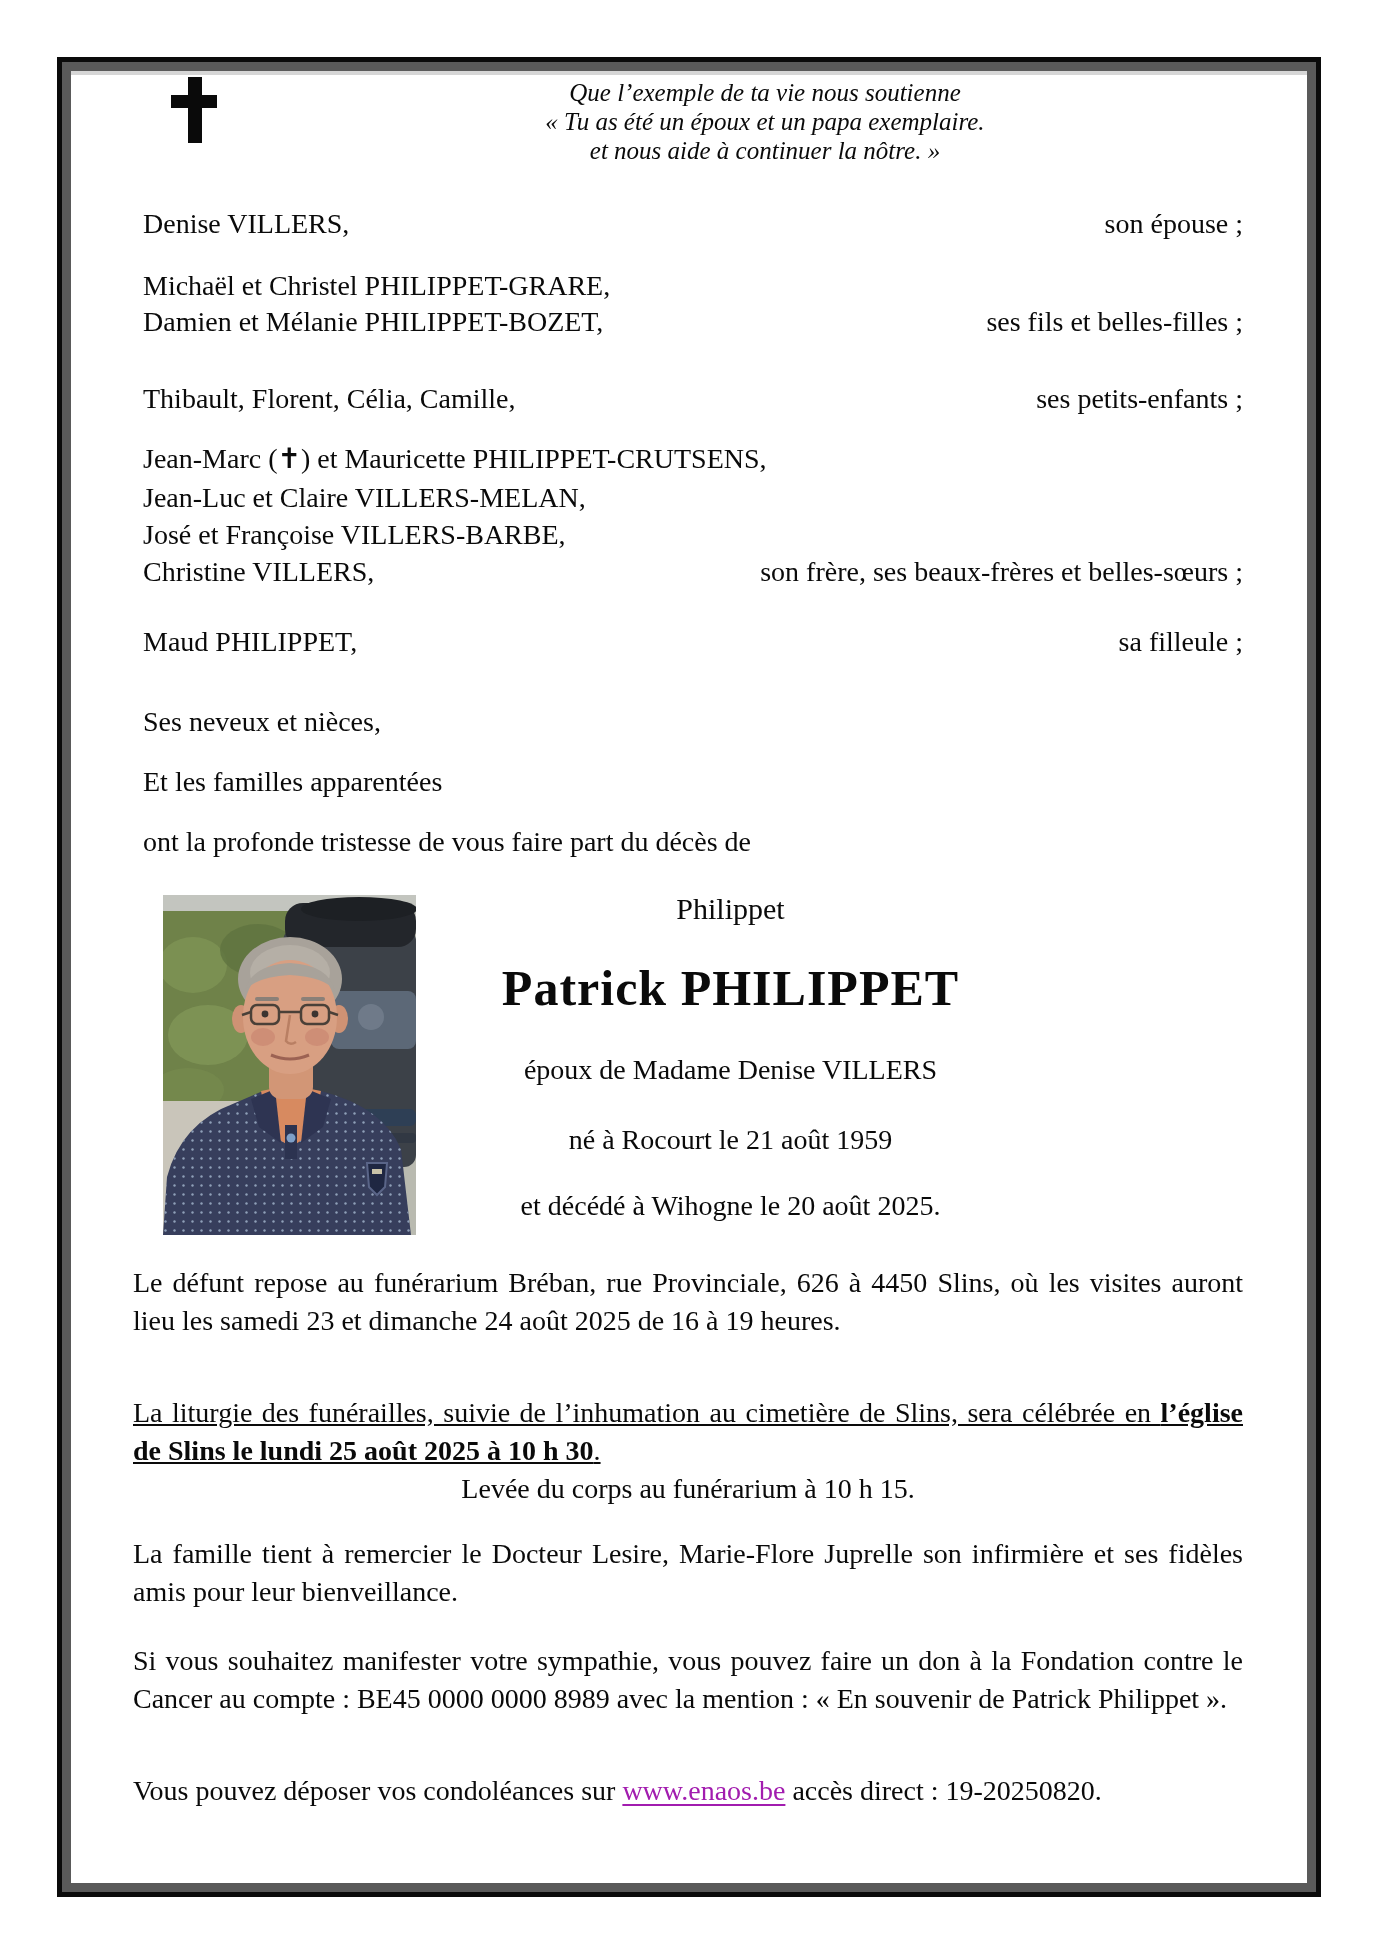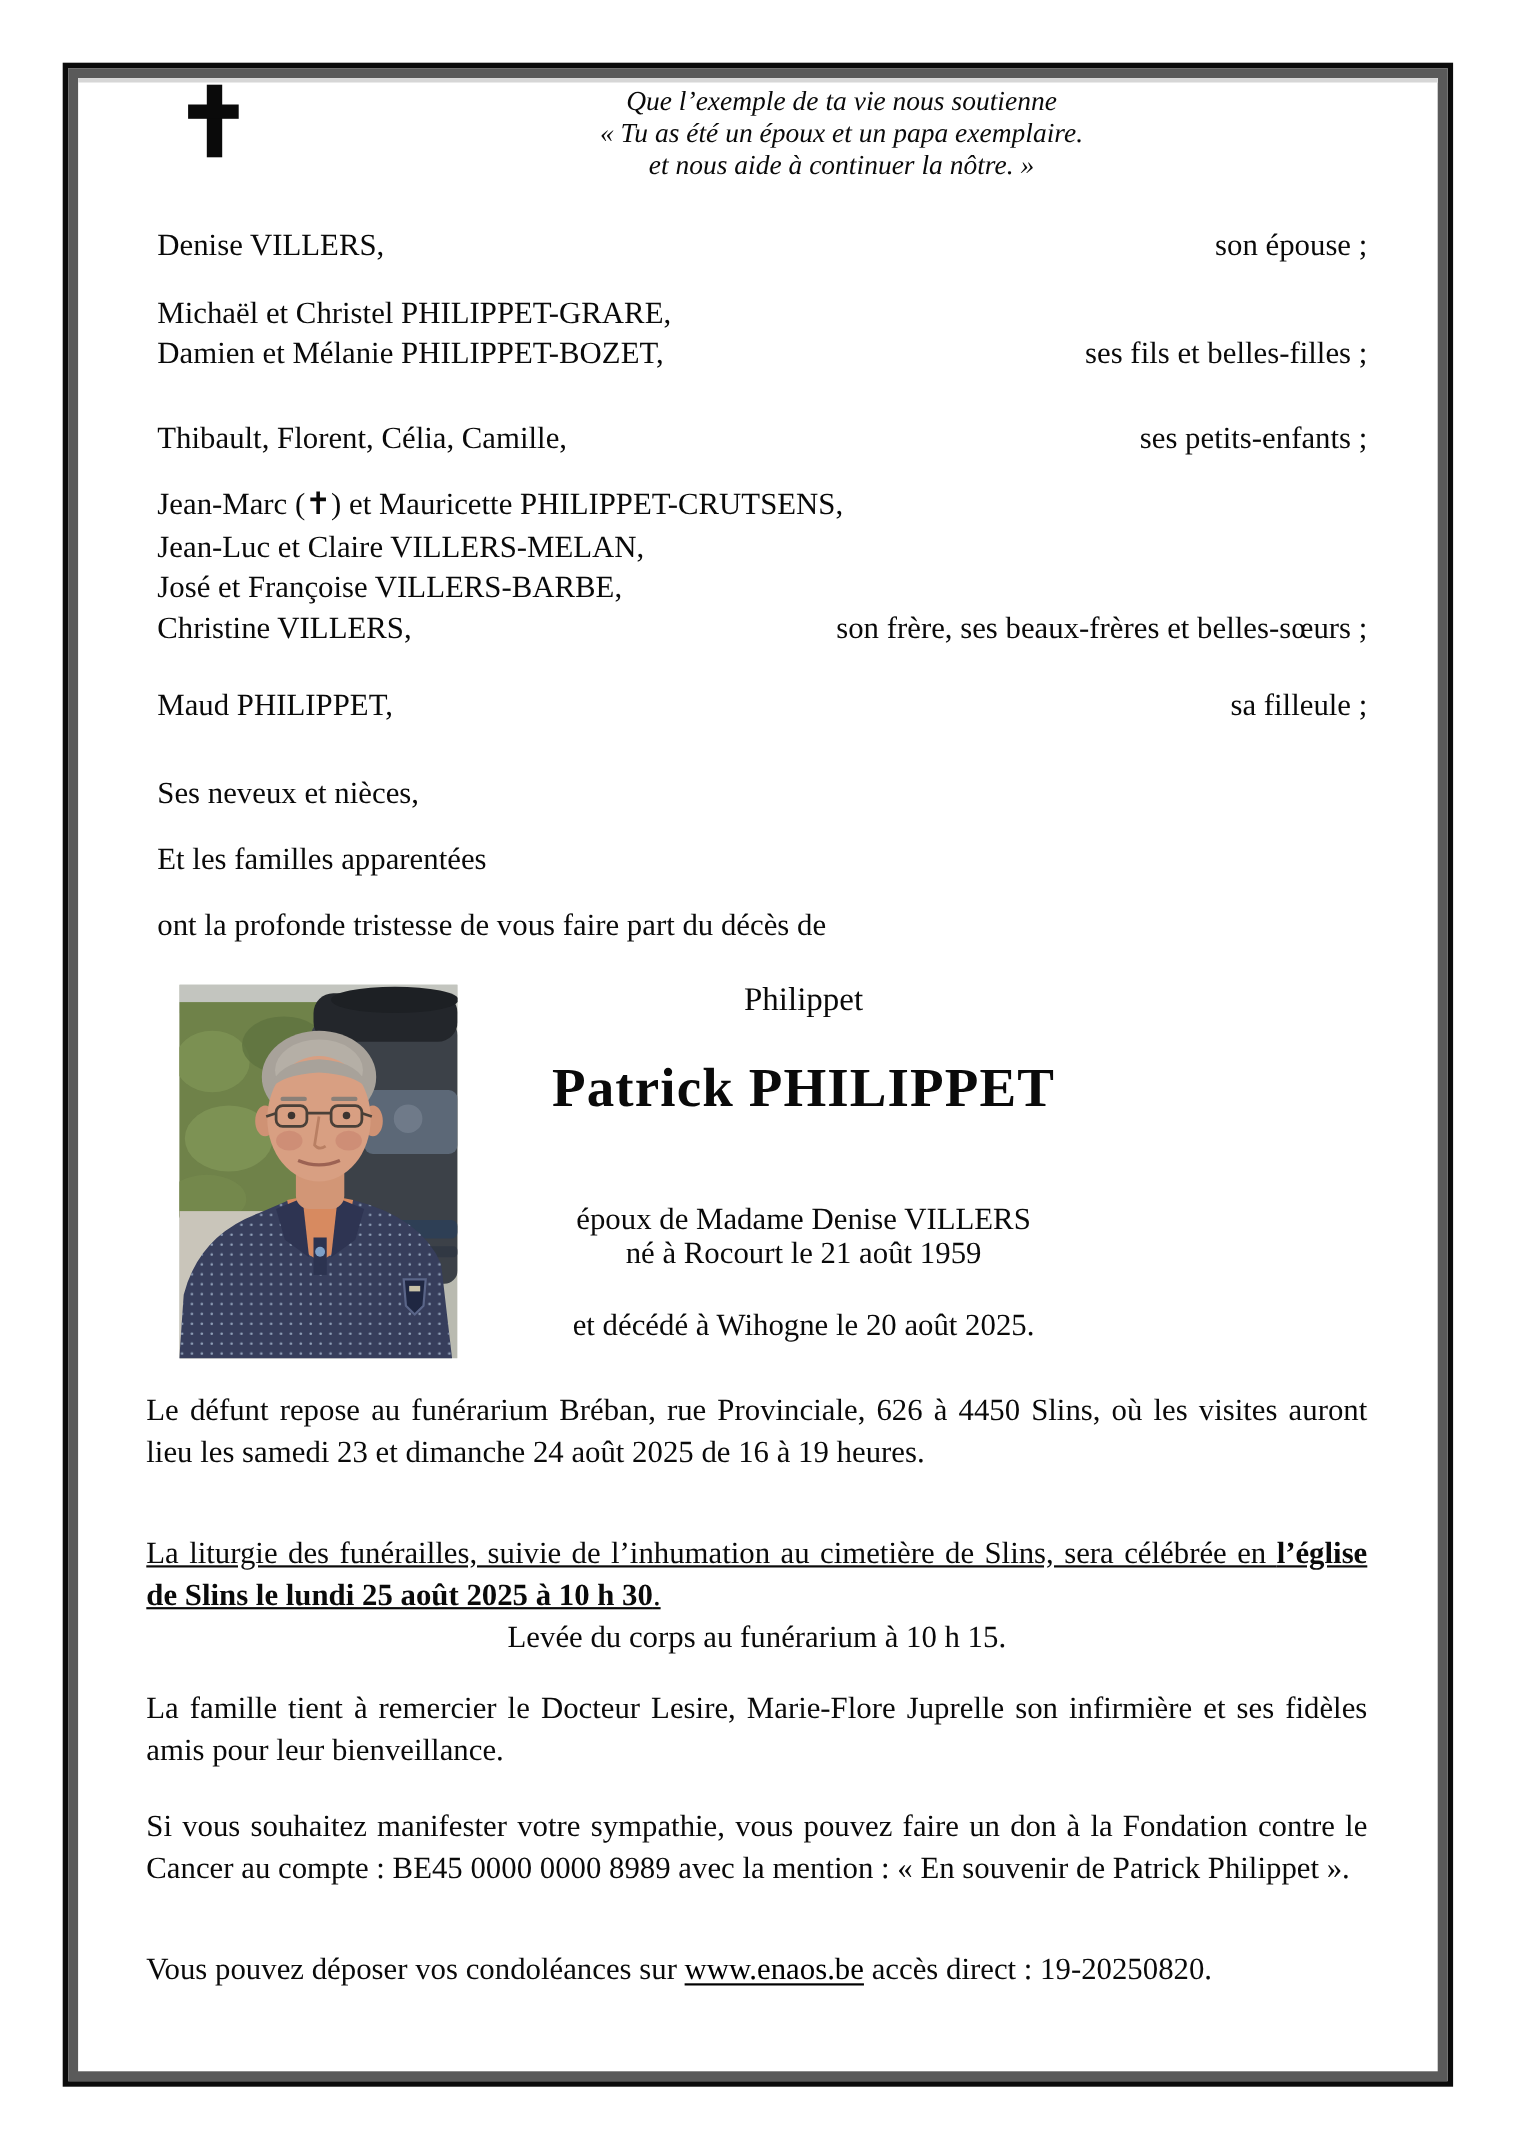--- a/index.html
+++ b/index.html
@@ -36,33 +36,33 @@
     display:flex;justify-content:space-between;align-items:baseline;
   }
   .fam-name{white-space:pre;}
   .fam-rel{white-space:pre;text-align:right;}
   
   .portrait{position:absolute;left:90px;top:822px;width:253px;height:340px;}
   
   .centerline{position:absolute;left:344px;width:627px;text-align:center;}
   .civility{top:818px;font-size:30px;line-height:36px;}
   .deceased-name{top:886px;font-size:50px;line-height:58px;font-weight:bold;letter-spacing:1px;}
-  .spouse{top:979px;font-size:28px;line-height:36px;margin-top:39px;}
+  .spouse{top:979px;font-size:28px;line-height:36px;}
   .birth{top:1049px;font-size:28px;line-height:36px;}
   .death{top:1115px;font-size:28px;line-height:36px;}
   
   .para{
     position:absolute;left:60px;right:62px;
     font-size:28px;line-height:38px;text-align:justify;
   }
   .para.centered{text-align:center;}
   .p1{top:1191px;} .p2{top:1321px;text-decoration:underline;} .p3{top:1397px;}
   .p4{top:1462px;} .p5{top:1569px;} .p6{top:1699px;}
   .bold{font-weight:bold;}
-  a.enaos{color:#000000;text-decoration:underline;text-underline-offset:4px;cursor:pointer;}
+  a.enaos{color:#a21caf;text-decoration:underline;text-underline-offset:4px;cursor:pointer;}
 </style>
 </head>
 <body>
 
 <div class="frame-outer">
  <div class="frame-mid">
   <div class="frame-inner">
 
     <div>
       <div class="cross-v"></div>

